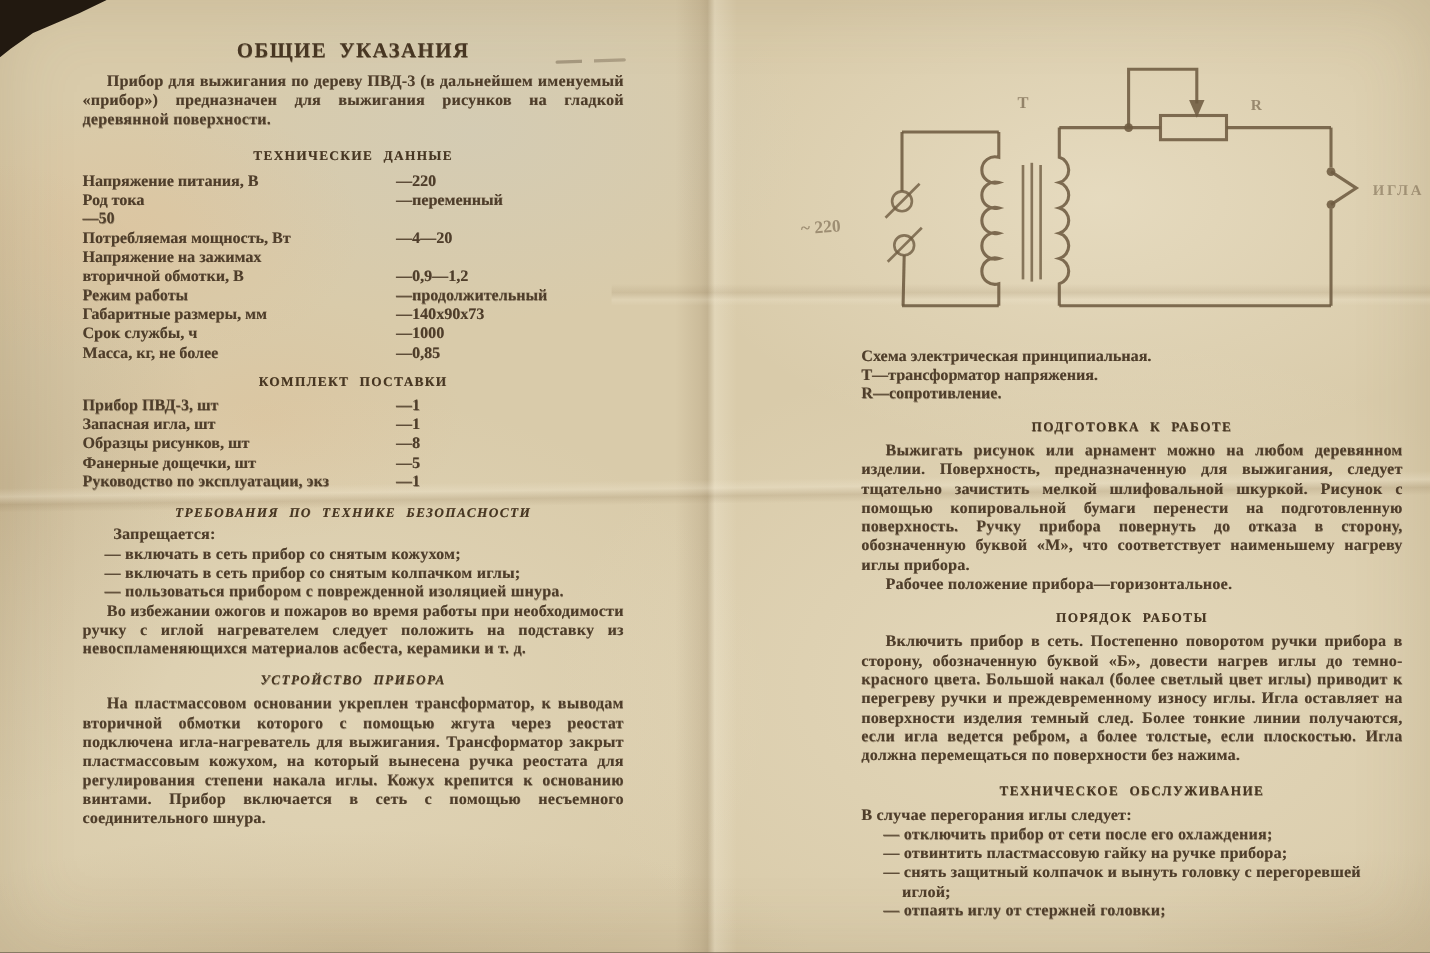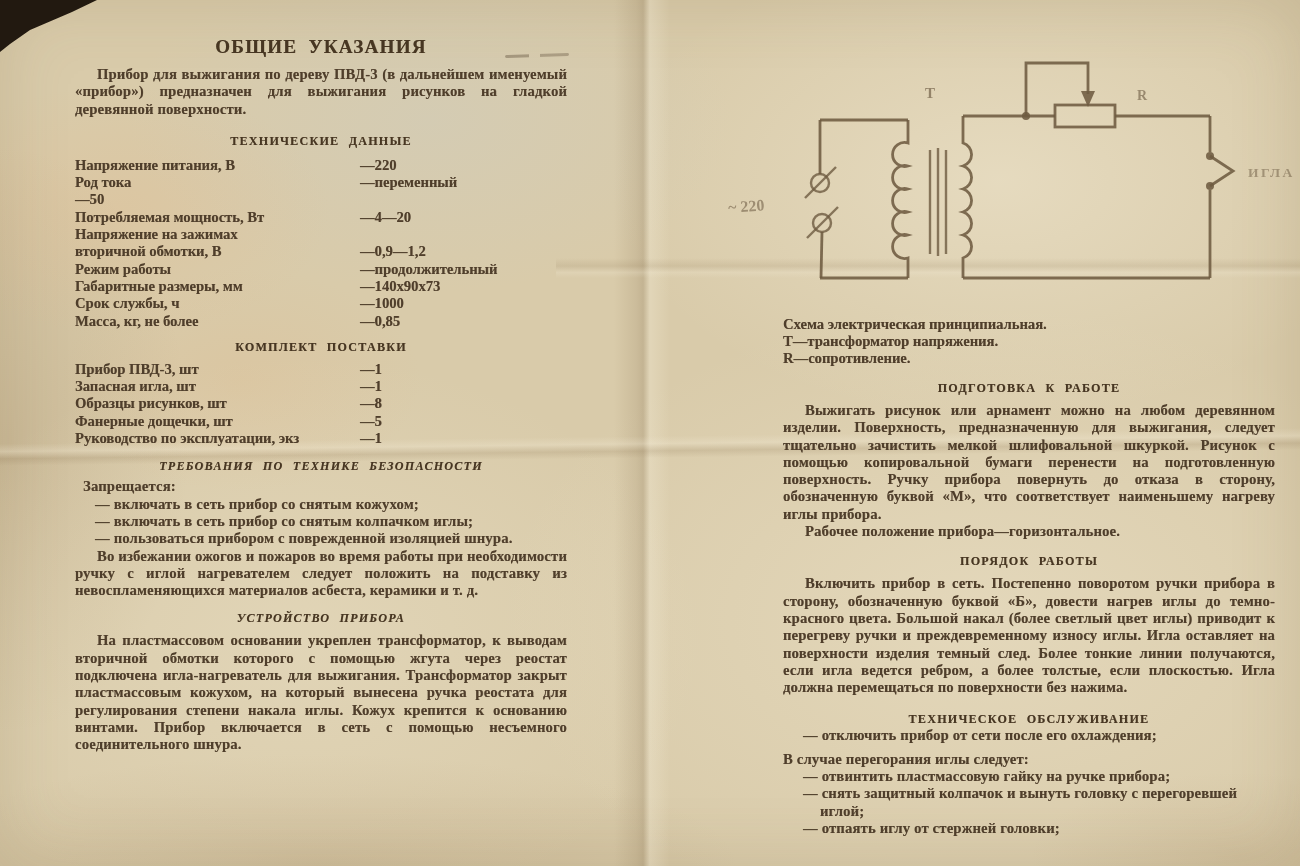--- a/index.html
+++ b/index.html
@@ -189,21 +189,21 @@
           <span class="slabel">Фанерные дощечки, шт</span>
           <span class="sval">—5</span>
         </div>
       <div class="srow">
           <span class="slabel">Руководство по эксплуатации, экз</span>
           <span class="sval">—1</span>
         </div>
     </div>
 
     <h2 class="mt12">ТРЕБОВАНИЯ ПО ТЕХНИКЕ БЕЗОПАСНОСТИ</h2>
-    <p class="body mt4" style="margin-left:8px;">Запрещается:</p>
+    <p class="body mt4" style="margin-left:28px;">Запрещается:</p>
     <p class="body dash">— включать в сеть прибор со снятым кожухом;</p>
     <p class="body dash">— включать в сеть прибор со снятым колпачком иглы;</p>
     <p class="body dash">— пользоваться прибором с поврежденной изоляцией шнура.</p>
     <p class="body ind">Во избежании ожогов и пожаров во время работы при необходимости ручку с иглой нагревателем следует положить на подставку из невоспламеняющихся материалов асбеста, керамики и т. д.</p>
 
     <h2 class="mt12">УСТРОЙСТВО ПРИБОРА</h2>
     <p class="body ind mt6">На пластмассовом основании укреплен трансформатор, к выводам вторичной обмотки которого с помощью жгута через реостат подключена игла-нагреватель для выжигания. Трансформатор закрыт пластмассовым кожухом, на который вынесена ручка реостата для регулирования степени накала иглы. Кожух крепится к основанию винтами. Прибор включается в сеть с помощью несъемного соединительного шнура.</p>
   </div>
 
   <div class="col right-col">
@@ -212,20 +212,20 @@
     <div class="caption">R—сопротивление.</div>
 
     <h2 class="mt14">ПОДГОТОВКА К РАБОТЕ</h2>
     <p class="body ind mt6">Выжигать рисунок или арнамент можно на любом деревянном изделии. Поверхность, предназначенную для выжигания, следует тщательно зачистить мелкой шлифовальной шкуркой. Рисунок с помощью копировальной бумаги перенести на подготовленную поверхность. Ручку прибора повернуть до отказа в сторону, обозначенную буквой «М», что соответствует наименьшему нагреву иглы прибора.</p>
     <p class="body ind">Рабочее положение прибора—горизонтальное.</p>
 
     <h2 class="mt14">ПОРЯДОК РАБОТЫ</h2>
     <p class="body ind mt6">Включить прибор в сеть. Постепенно поворотом ручки прибора в сторону, обозначенную буквой «Б», довести нагрев иглы до темно-красного цвета. Большой накал (более светлый цвет иглы) приводит к перегреву ручки и преждевременному износу иглы. Игла оставляет на поверхности изделия темный след. Более тонкие линии получаются, если игла ведется ребром, а более толстые, если плоскостью. Игла должна перемещаться по поверхности без нажима.</p>
 
     <h2 class="mt16">ТЕХНИЧЕСКОЕ ОБСЛУЖИВАНИЕ</h2>
+    <p class="body mt6">В случае перегорания иглы следует:</p>
     <p class="body dash">— отключить прибор от сети после его охлаждения;</p>
-    <p class="body mt6">В случае перегорания иглы следует:</p>
     <p class="body dash">— отвинтить пластмассовую гайку на ручке прибора;</p>
     <p class="body dash">— снять защитный колпачок и вынуть головку с перегоревшей иглой;</p>
     <p class="body dash">— отпаять иглу от стержней головки;</p>
   </div>
 
 </div>
 
 </body></html>

